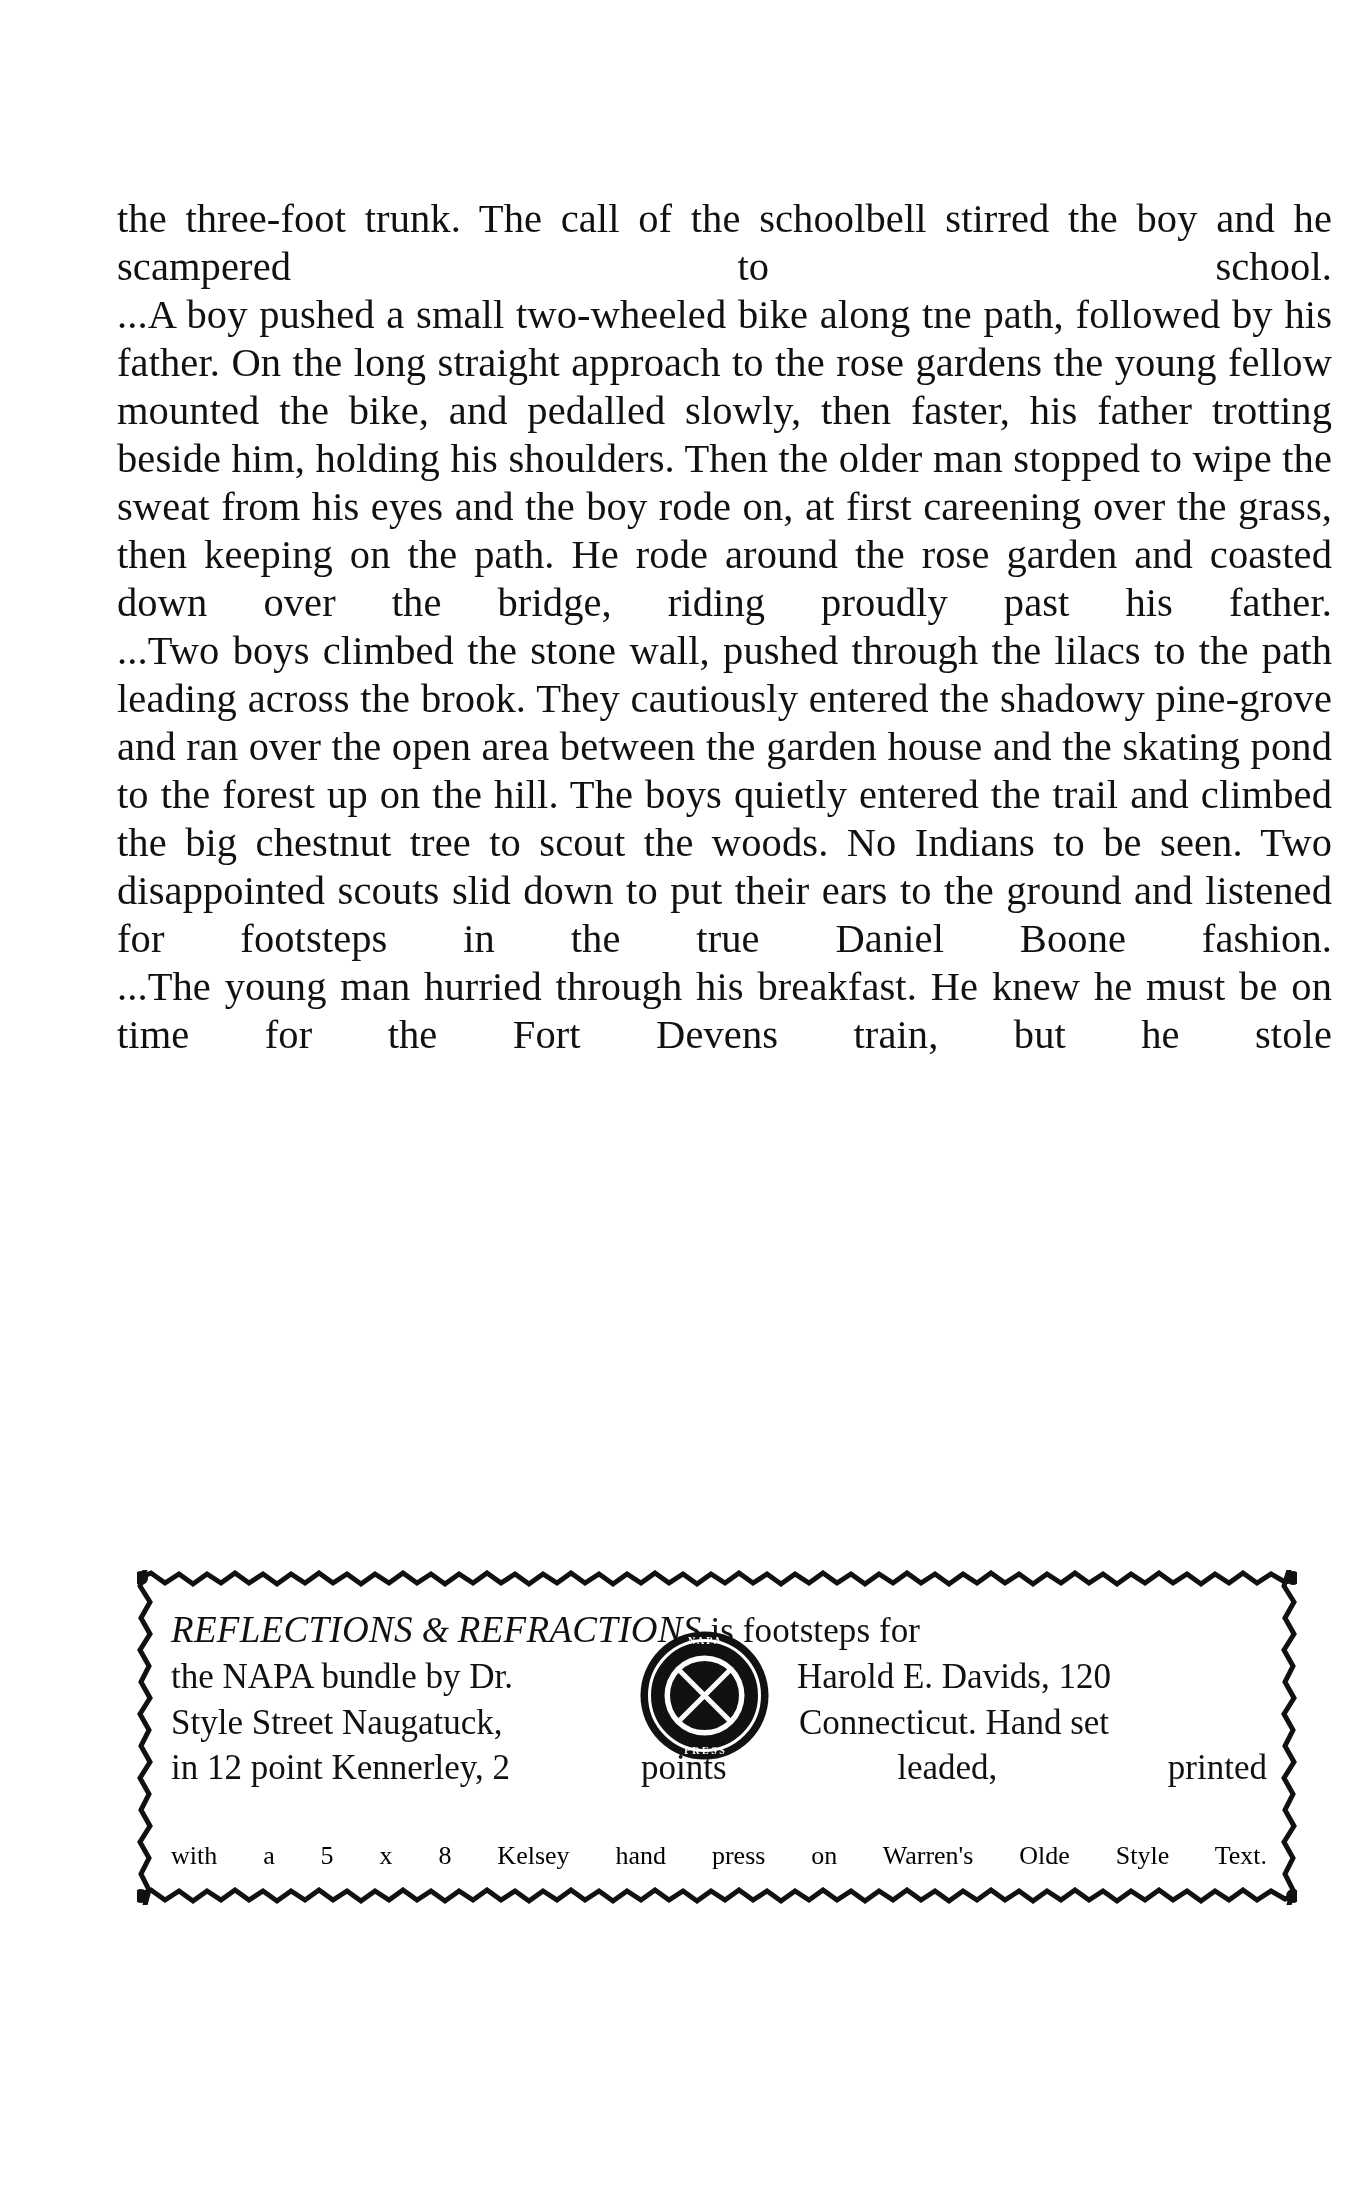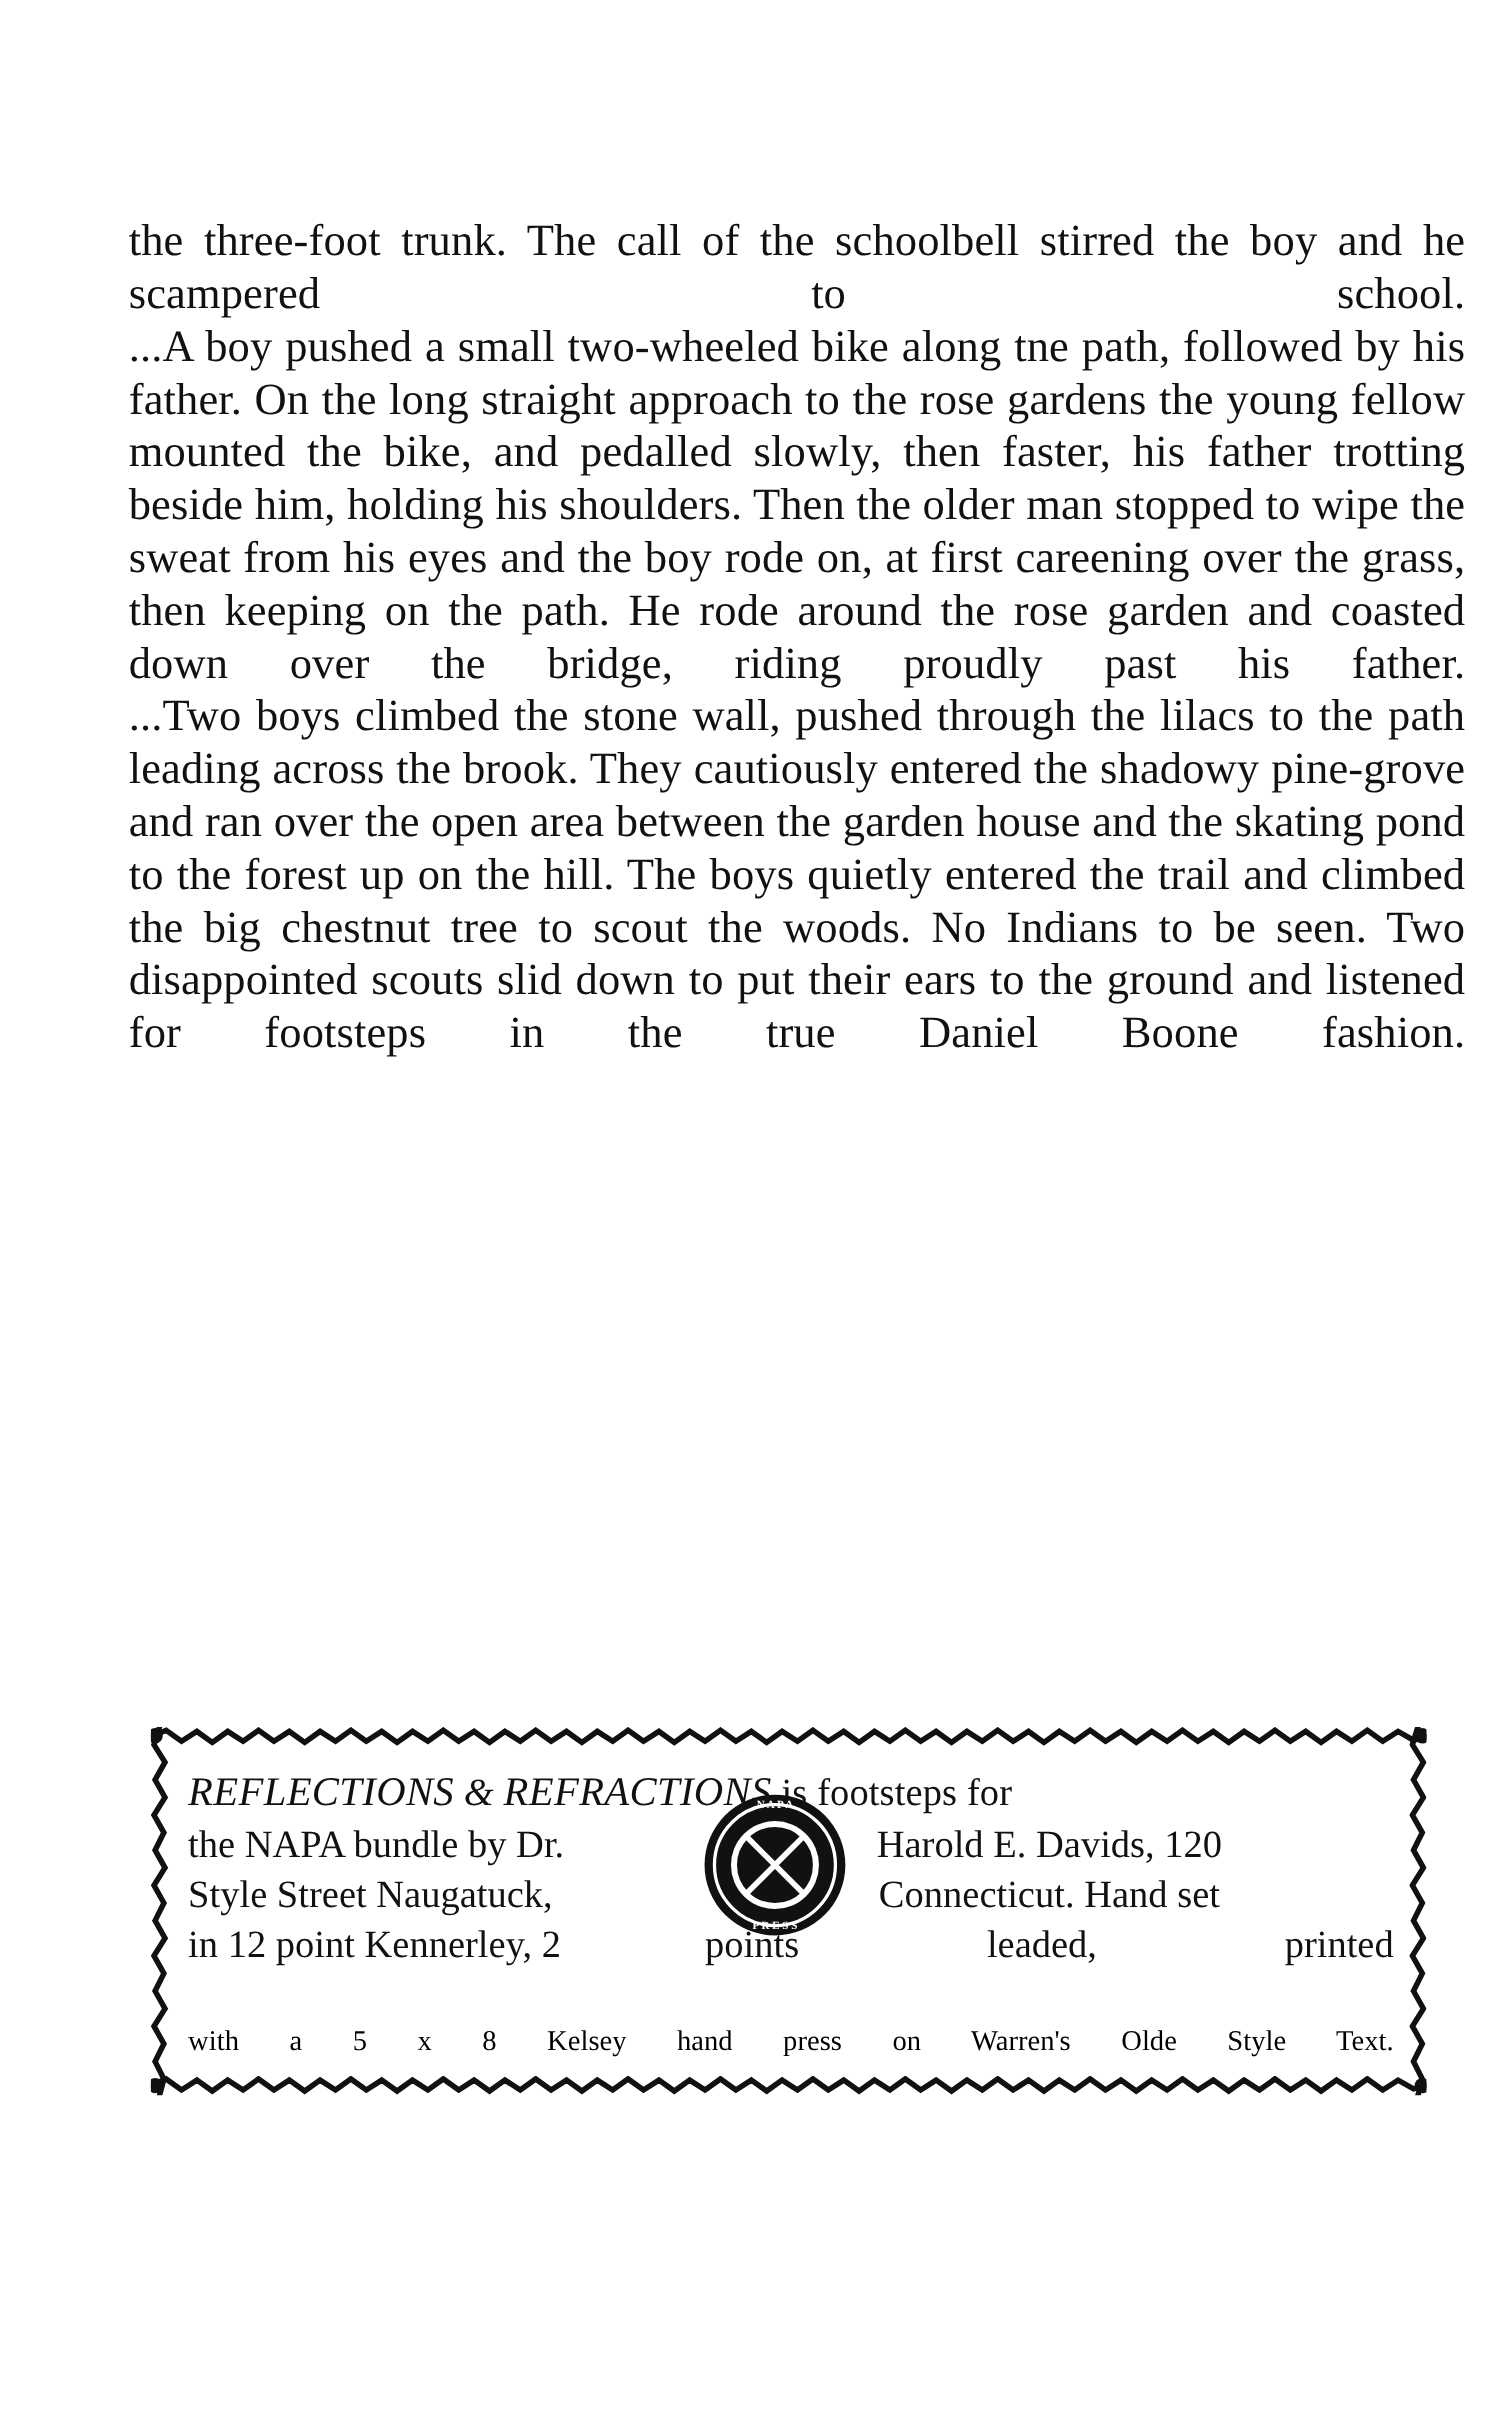--- a/index.html
+++ b/index.html
@@ -150,20 +150,21 @@
 </style>
 </head>
 <body>
 
 <div class="page">
 
   <div class="body-text">
     <p class="last-line-full">the three-foot trunk. The call of the schoolbell stirred the boy and he scampered to school.</p>
     <p class="last-line-full">...A boy pushed a small two-wheeled bike along tne path, followed by his father. On the long straight approach to the rose gardens the young fellow mounted the bike, and pedalled slowly, then faster, his father trotting beside him, holding his shoulders. Then the older man stopped to wipe the sweat from his eyes and the boy rode on, at first careening over the grass, then keeping on the path. He rode around the rose garden and coasted down over the bridge, riding proudly past his father.</p>
     <p class="last-line-full">...Two boys climbed the stone wall, pushed through the lilacs to the path leading across the brook. They cautiously entered the shadowy pine-grove and ran over the open area between the garden house and the skating pond to the forest up on the hill. The boys quietly entered the trail and climbed the big chestnut tree to scout the woods. No Indians to be seen. Two disappointed scouts slid down to put their ears to the ground and listened for footsteps in the true Daniel Boone fashion.</p>
+    <p class="last-line-full">...The young man hurried through his breakfast. He knew he must be on time for the Fort Devens train, but he stole</p>
   </div>
 
   <div class="colophon">
 
     <div class="colophon-border-top">
       <svg class="zig" width="1160" height="18" viewBox="0 0 1160 18" preserveAspectRatio="none">
         <path d="M0,9 L14,3 L28,13 L42,4 L56,14 L70,4 L84,13 L98,3 L112,13 L126,4 L140,14 L154,4 L168,13 L182,3 L196,13 L210,4 L224,14 L238,4 L252,13 L266,3 L280,13 L294,4 L308,14 L322,4 L336,13 L350,3 L364,13 L378,4 L392,14 L406,4 L420,13 L434,3 L448,13 L462,4 L476,14 L490,4 L504,13 L518,3 L532,13 L546,4 L560,14 L574,4 L588,13 L602,3 L616,13 L630,4 L644,14 L658,4 L672,13 L686,3 L700,13 L714,4 L728,14 L742,4 L756,13 L770,3 L784,13 L798,4 L812,14 L826,4 L840,13 L854,3 L868,13 L882,4 L896,14 L910,4 L924,13 L938,3 L952,13 L966,4 L980,14 L994,4 L1008,13 L1022,3 L1036,13 L1050,4 L1064,14 L1078,4 L1092,13 L1106,3 L1120,13 L1134,4 L1148,12 L1160,9" fill="none" stroke="#111111" stroke-width="5" stroke-linecap="round"></path>
         <circle cx="4" cy="8" r="7" fill="#111111"></circle>
         <circle cx="1156" cy="8" r="7" fill="#111111"></circle>
       </svg>

